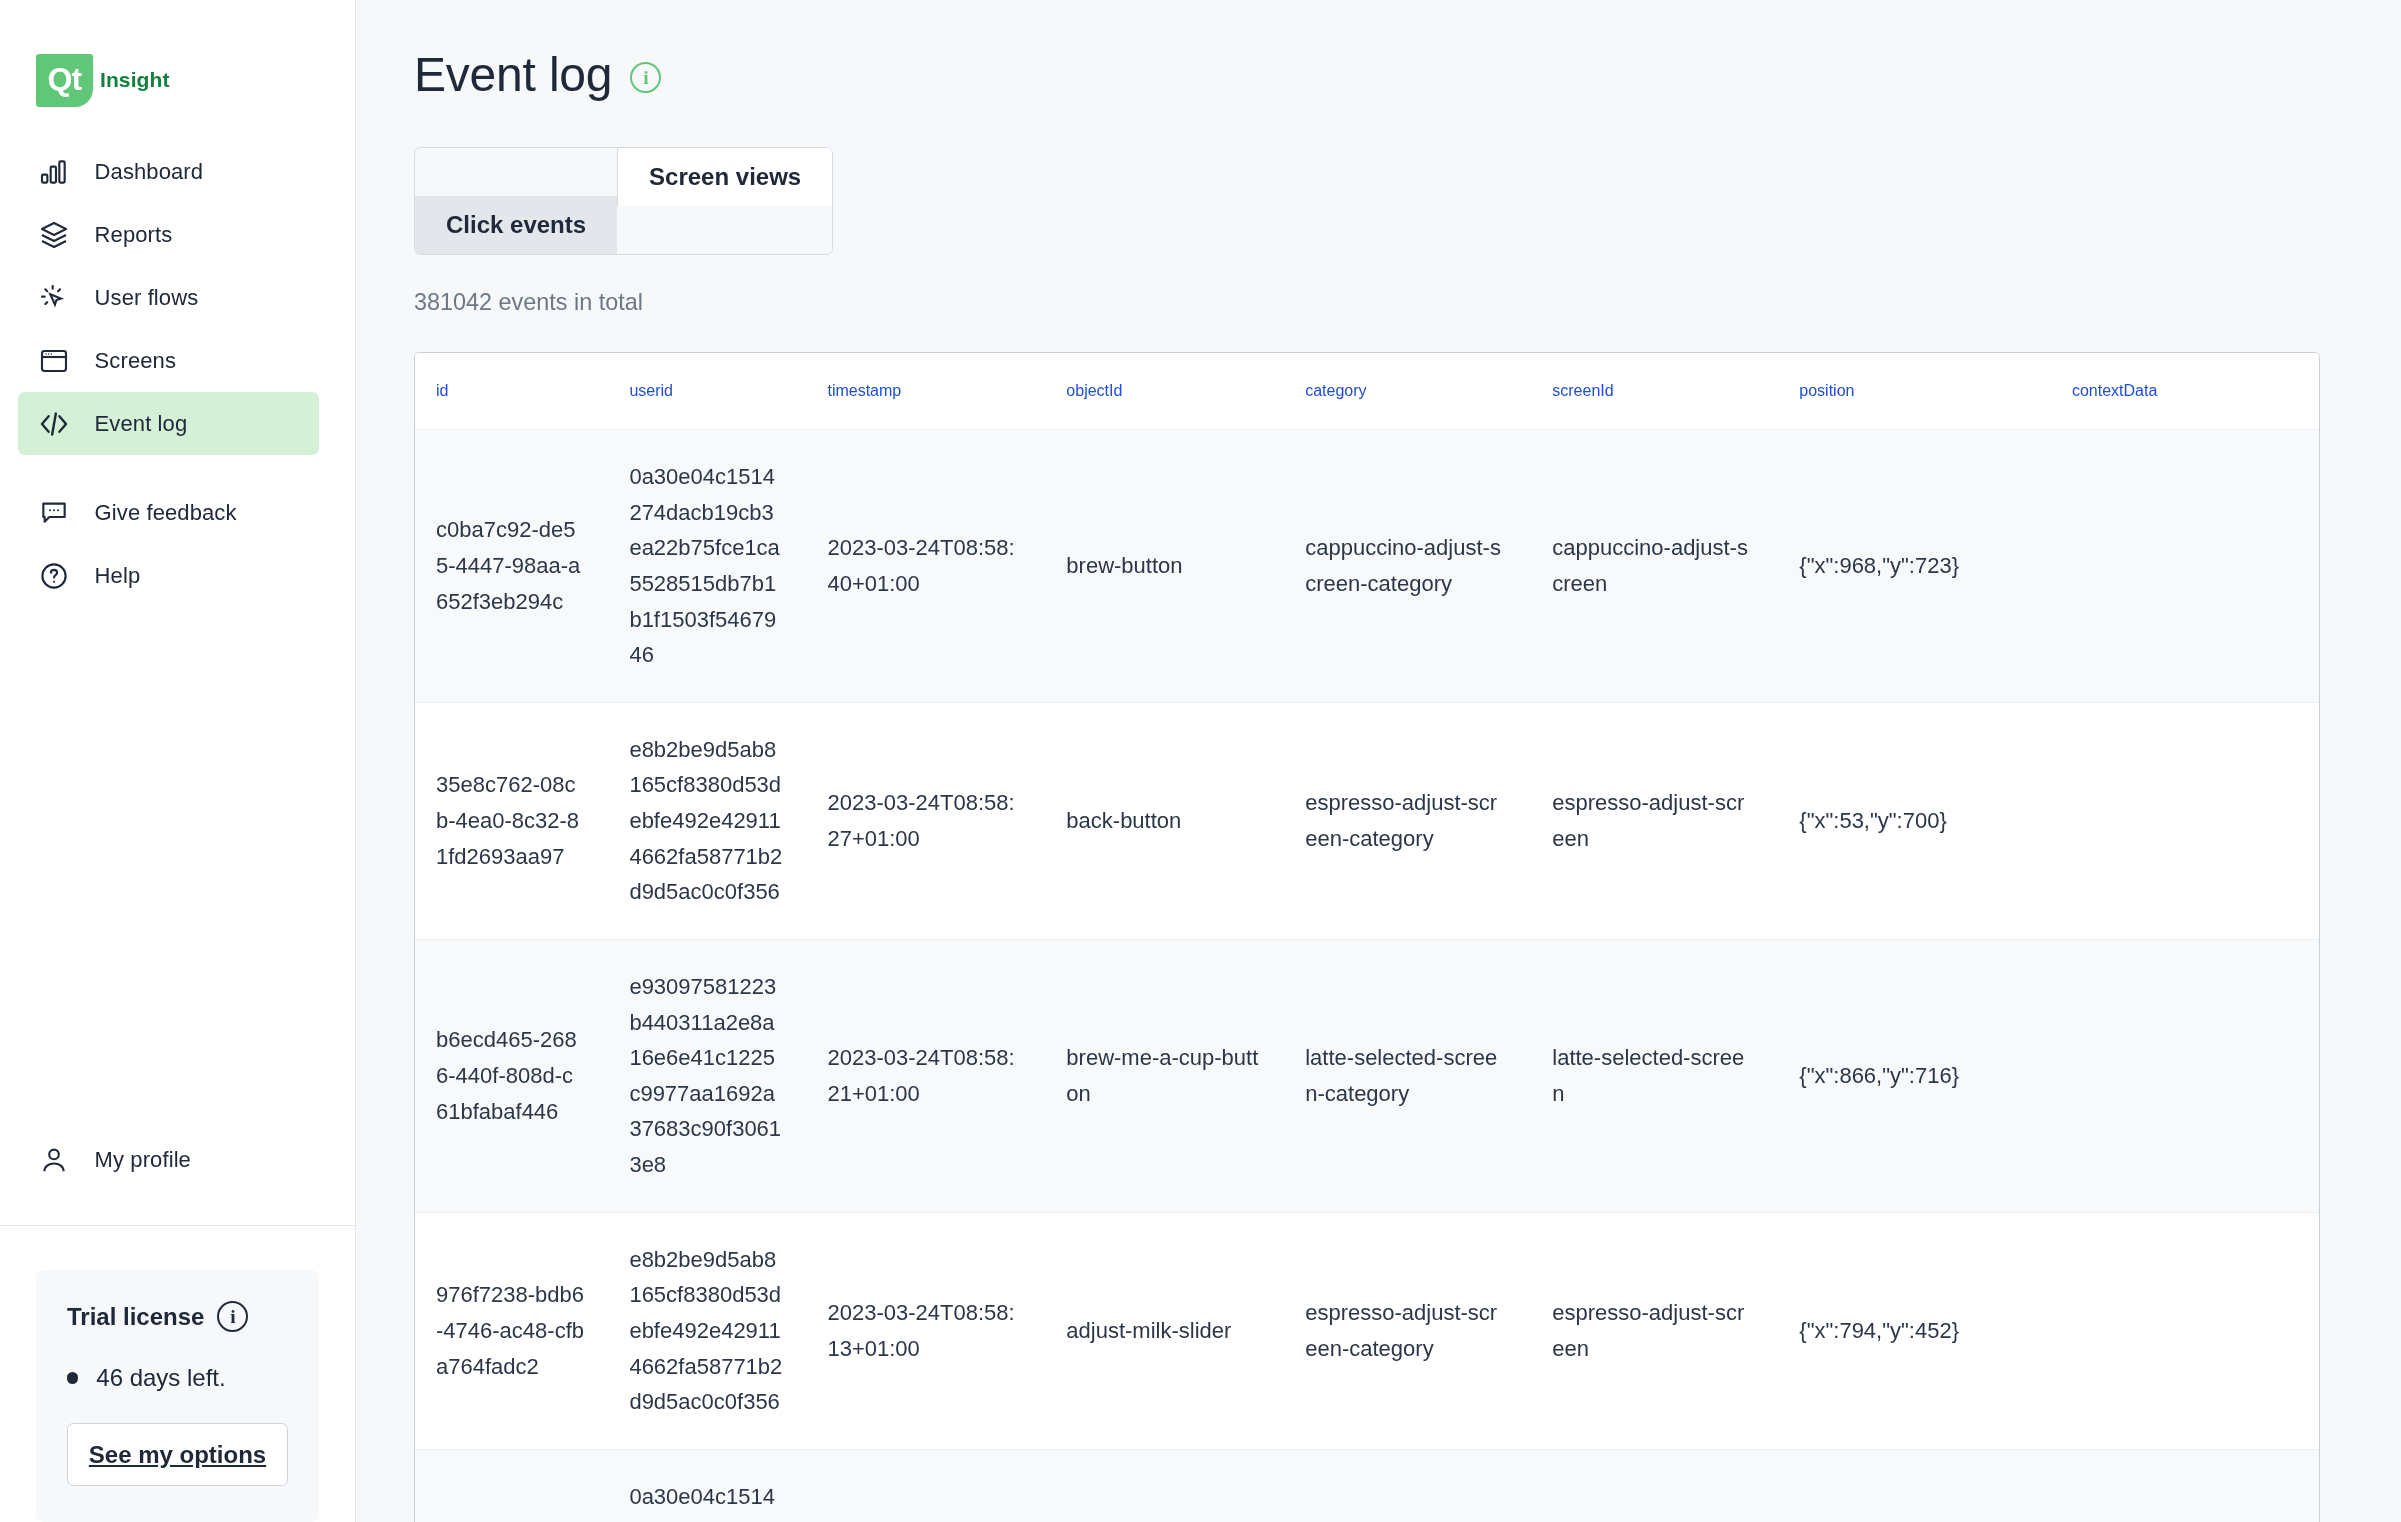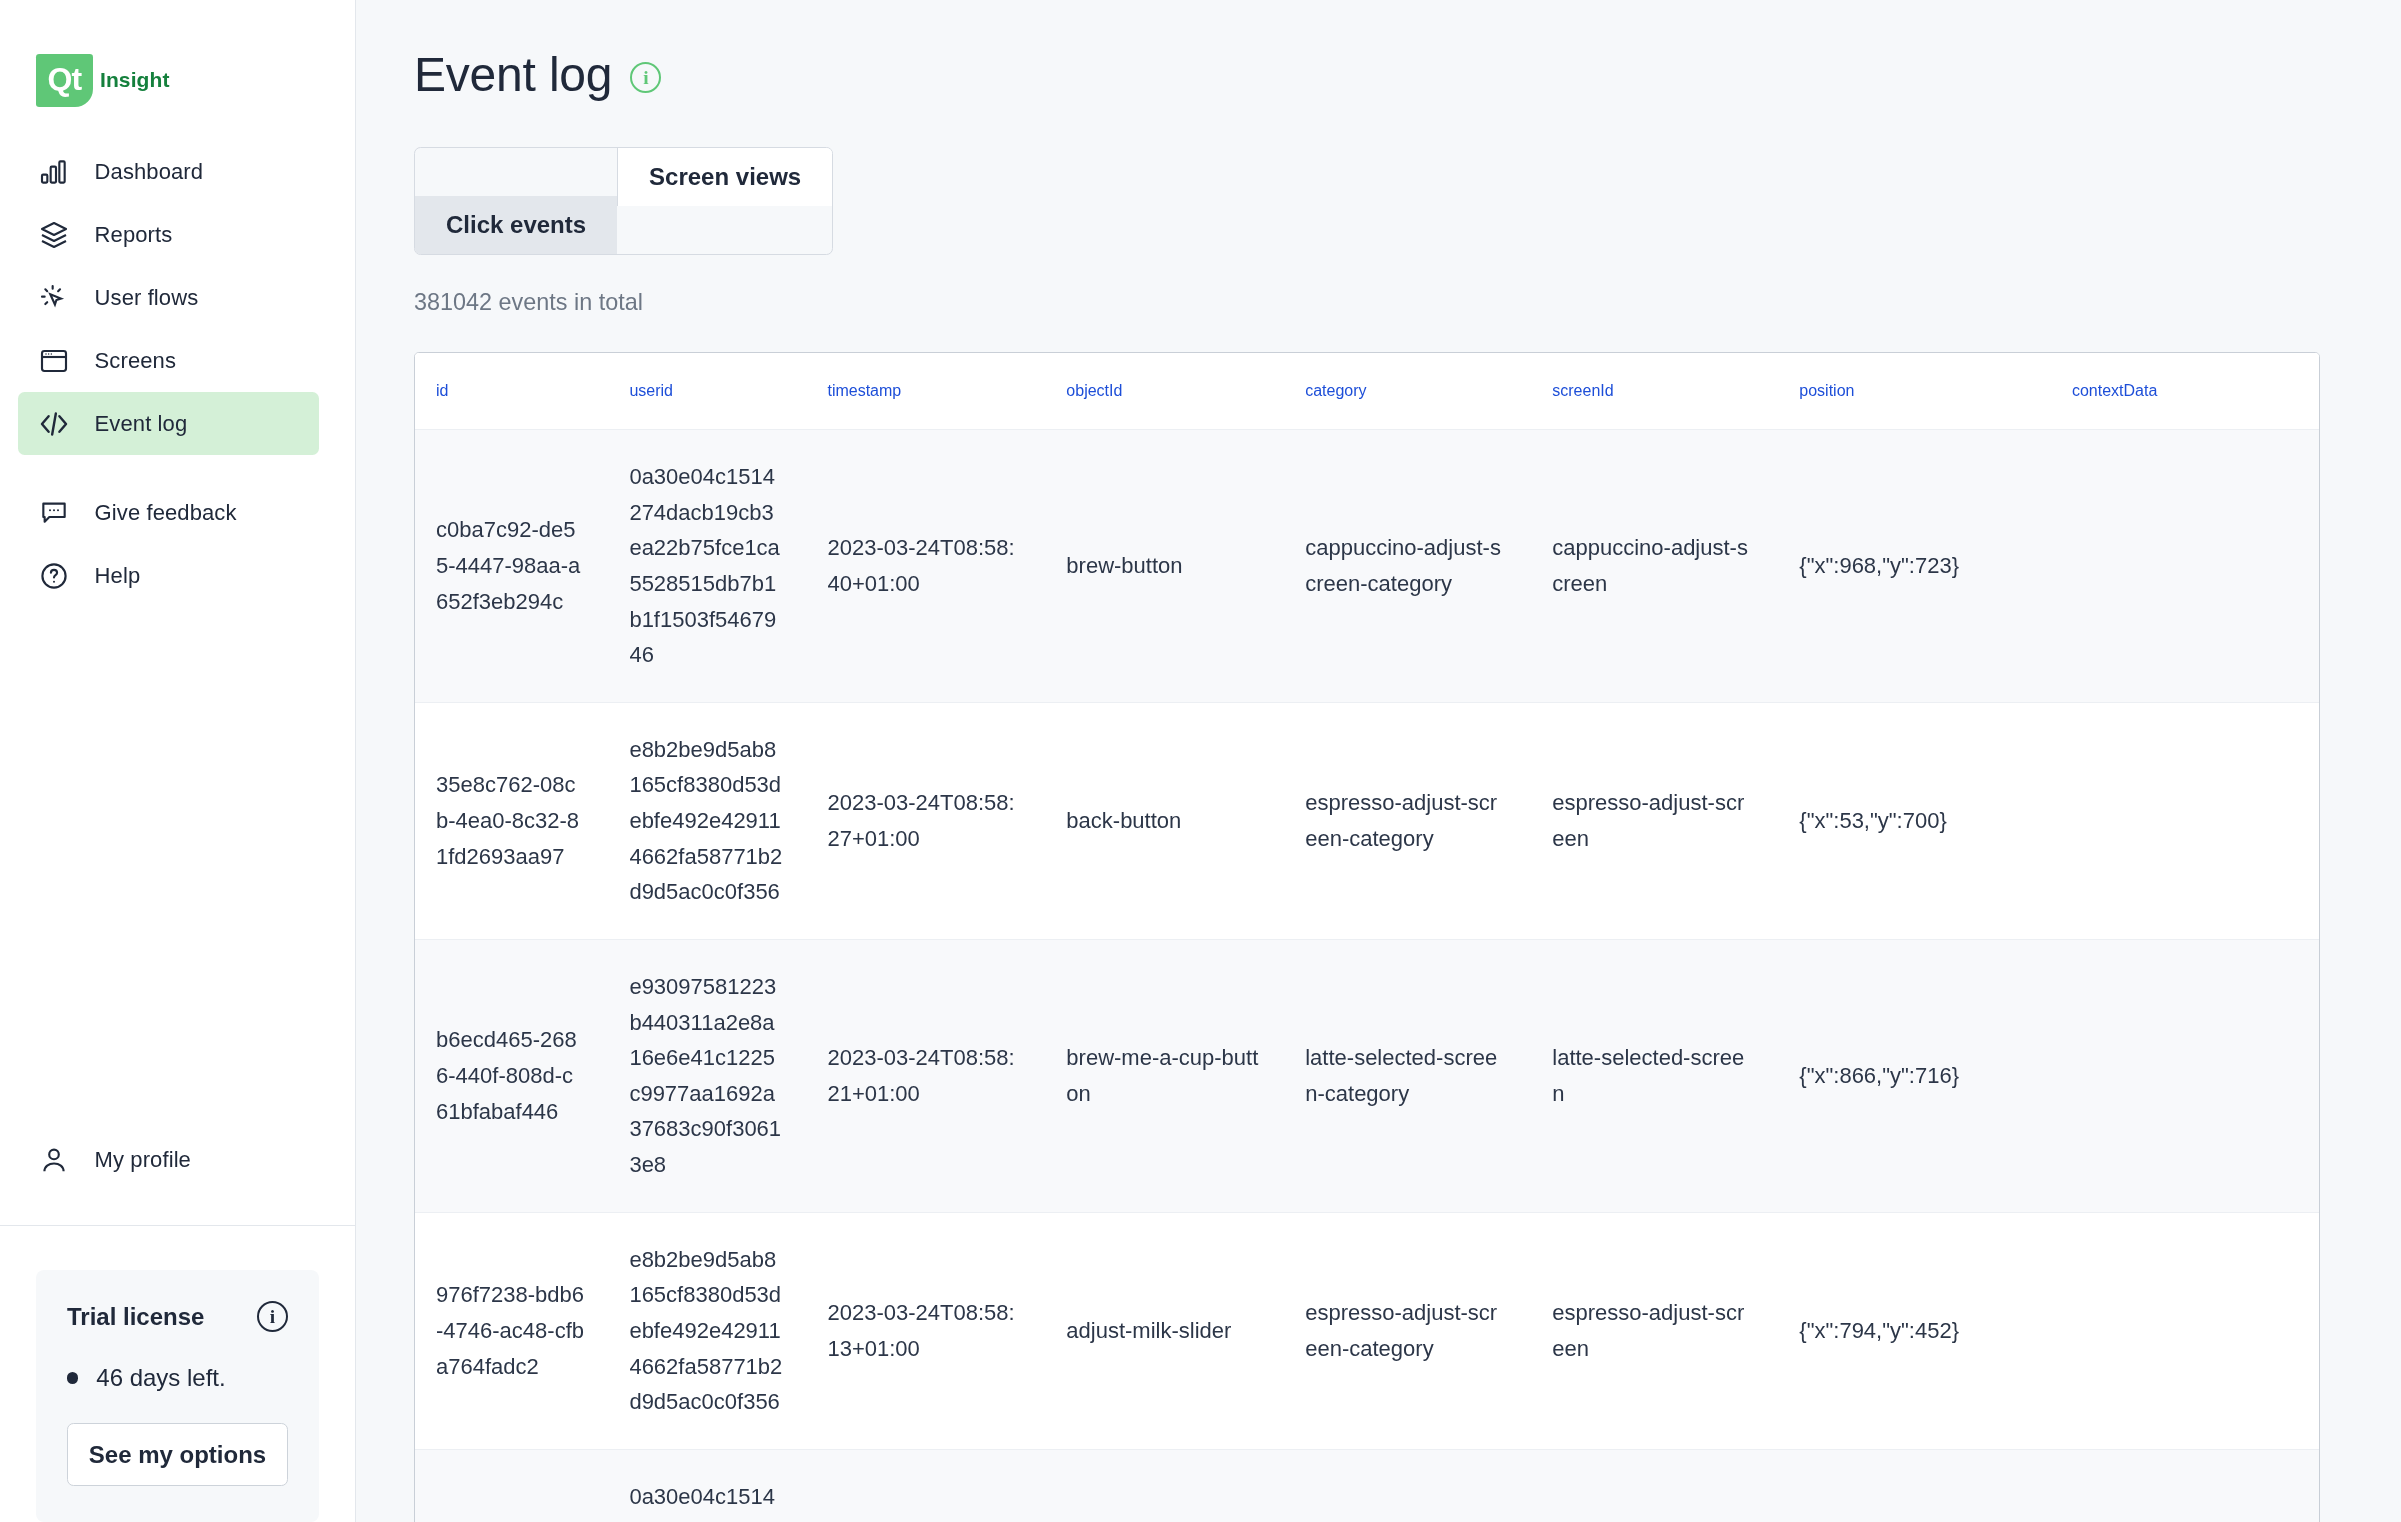--- a/index.html
+++ b/index.html
@@ -100,21 +100,21 @@
 
   .license-card-wrap { padding: 44px 36px 0 36px; }
   .license-card {
     background: #f6f8fa;
     border-radius: 8px;
     padding: 31px 31px 36px 31px;
   }
   .license-head {
     display: flex;
     align-items: center;
-    justify-content: space-between;
+    justify-content: flex-start;
     gap: 13px;
   }
   .license-title {
     font-size: 24px;
     font-weight: 600;
     color: #20293a;
   }
   .license-row {
     display: flex;
     align-items: center;
@@ -138,20 +138,21 @@
     margin-top: 31px;
     background: #ffffff;
     border: 1.6px solid #cdd3da;
     border-radius: 6.5px;
     height: 63px;
     font-family: "Liberation Sans", sans-serif;
     font-size: 24px;
     font-weight: 600;
     color: #20293a;
     cursor: pointer;
+    text-decoration: underline;
   }
 
   
   .main {
     flex: 1 1 auto;
     height: 1522px;
     background: #f6f8fa;
     padding: 47px 162px 0 58px;
     overflow: hidden;
   }

